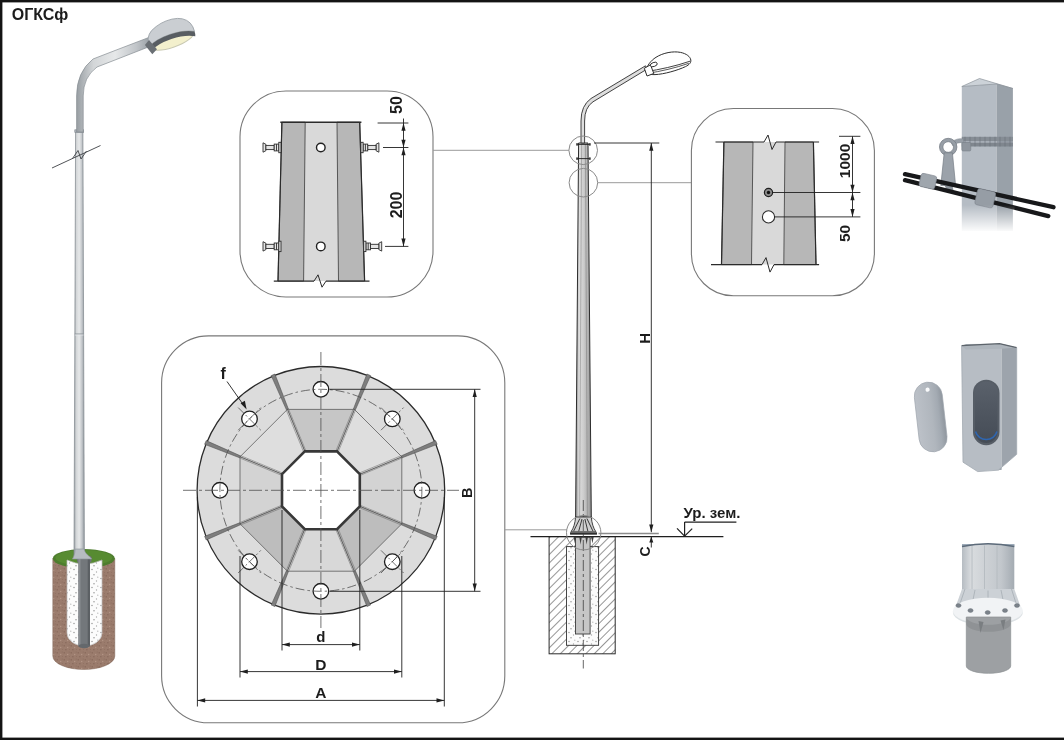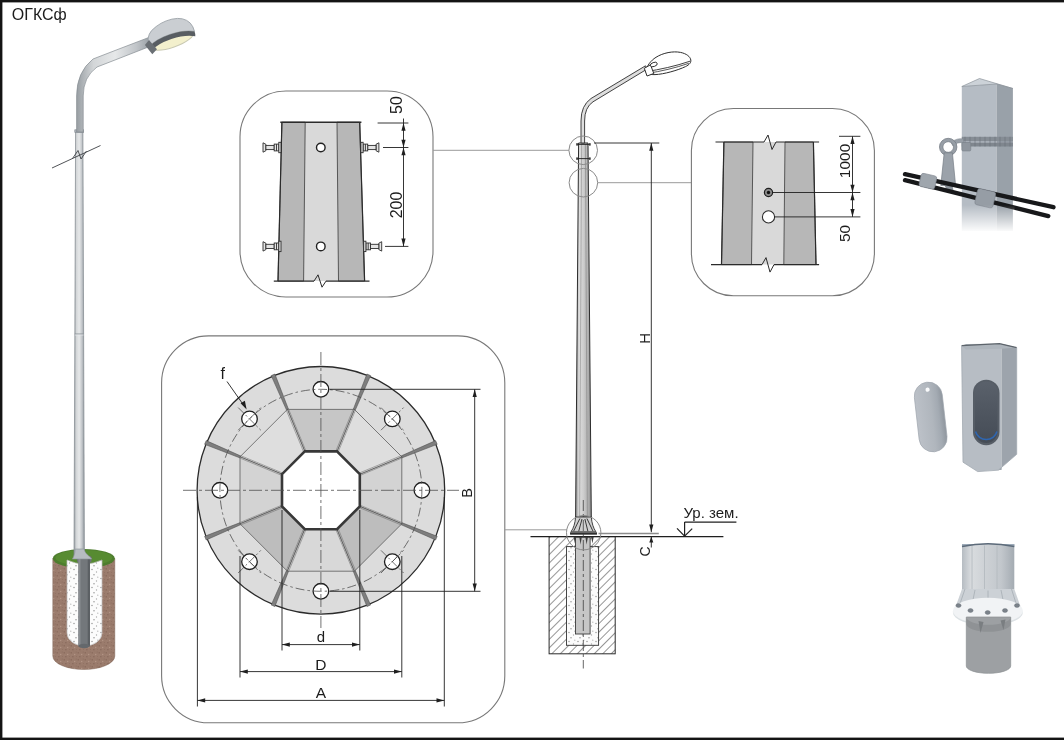--- a/index.html
+++ b/index.html
@@ -1,16 +1,16 @@
 <!DOCTYPE html>
 <html><head>
 <meta charset="utf-8">
 <style>
 html,body{margin:0;padding:0;background:#fff;}
-#page{position:relative;width:1064px;height:740px;overflow:hidden;font-family:"Liberation Sans",sans-serif;}
+#page{position:relative;width:1064px;height:740px;overflow:hidden;font-family:"Liberation Sans",sans-serif;font-weight:bold;}
 svg text{font-family:"Liberation Sans",sans-serif;fill:#1c1c1c;}
 </style>
 </head>
 <body>
 <div id="page">
 <svg width="1064" height="740" viewBox="0 0 1064 740">
 <defs>
   <linearGradient id="poleMetal" x1="0" y1="0" x2="1" y2="0">
     <stop offset="0" stop-color="#989ea3"></stop>
     <stop offset="0.22" stop-color="#d3d6d8"></stop>

